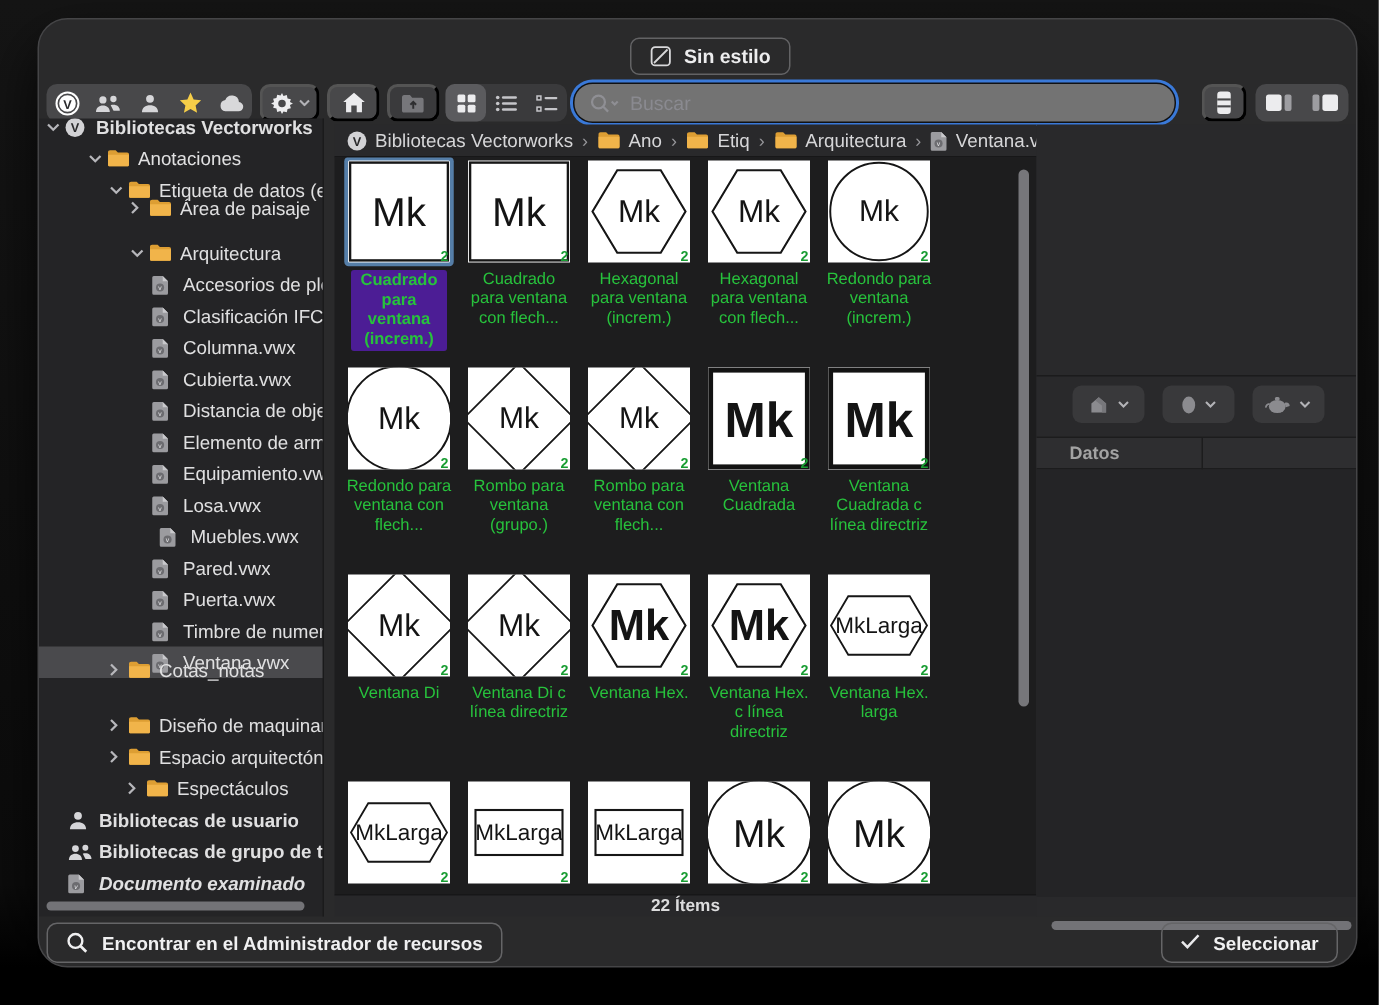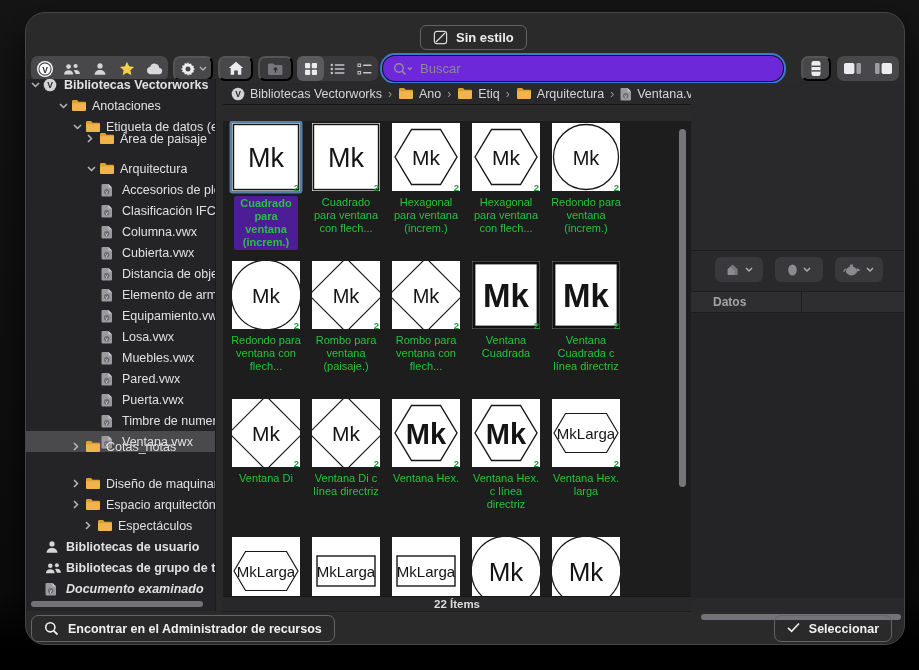--- a/index.html
+++ b/index.html
@@ -14,42 +14,42 @@
   
   .tb { position:absolute; top:43px; height:25px; display:flex; align-items:center; }
   .seg-group { background:#48484a; border-radius:7px; display:flex; height:25px; align-items:center; }
   .seg { flex:1; height:25px; display:flex; align-items:center; justify-content:center; min-width:27px; }
   #source-tabs { left:5px; width:137px; }
   #gear-btn { left:147px; width:40px; background:#48484a; border-radius:7px; justify-content:center; gap:3px; }
   #home-btn { left:192px; width:35px; background:#48484a; border-radius:7px; justify-content:center; }
   #folderup-btn { left:232px; width:35px; background:#3a3a3c; border-radius:7px; justify-content:center; }
   #view-modes { left:271px; width:81px; background:#3a3a3c; }
   #view-modes .seg.active { background:#5b5b5e; border-radius:6px; }
-  #search-box { left:357px; width:400px; height:25px; background:#6d28d9; border-radius:12px; box-shadow:0 0 0 1px #101113, 0 0 0 3px #3a79d8; display:flex; align-items:center; padding:0 10px; gap:6px; }
+  #search-box { left:357px; width:400px; height:25px; background:#737373; border-radius:12px; box-shadow:0 0 0 1px #101113, 0 0 0 3px #3a79d8; display:flex; align-items:center; padding:0 10px; gap:6px; }
   #search-box input { flex:1; background:transparent; border:none; outline:none; color:#dcdcde; font-size:13px; font-family:inherit; }
   #search-box input::placeholder { color:#8a8a90; }
   #colview-btn { left:775px; width:30px; background:#48484a; border-radius:7px; justify-content:center; }
   #panel-toggles { left:811px; width:62px; }
   #panel-toggles .seg { min-width:31px; }
 
   
   #sidebar { position:absolute; left:0; top:66px; width:190px; height:532px; background:#242426; border-right:1px solid #1a1a1b; overflow:hidden; }
   .tree-row { position:absolute; left:0; width:190px; height:21px; display:flex; align-items:center; white-space:nowrap; overflow:hidden; color:#e0e0e1; font-size:12.5px; }
   .tree-row.selected { background:#4a4a4d; }
   .tchev { width:12px; display:inline-flex; justify-content:flex-start; align-items:center; flex:none; }
   .ticn { width:17px; flex:none; display:inline-flex; align-items:center; }
   .tlabel { margin-left:4px; overflow:hidden; }
   .tlabel.bold { font-weight:700; }
   #sidebar-hscroll { position:absolute; left:5px; top:522px; width:172px; height:6px; border-radius:3px; background:#737377; }
 
   
   #breadcrumb { position:absolute; left:197px; top:70px; width:468px; height:22px; background:#29292b; border-bottom:1px solid #171718; display:flex; align-items:center; padding:0 8px; gap:5px; color:#d6d6d8; font-size:12.5px; white-space:nowrap; overflow:hidden; }
   .bc-seg { display:flex; align-items:center; gap:5px; }
   .bc-sep { color:#97979b; font-size:12px; padding:0 1px; }
-  #gridpane { position:absolute; left:197px; top:108px; width:468px; height:491px; background:#1d1d1e; overflow:hidden; }
+  #gridpane { position:absolute; left:197px; top:92px; width:468px; height:491px; background:#1d1d1e; overflow:hidden; }
   .grid-row { position:absolute; left:3px; display:flex; }
   .gcell { width:80px; }
   .thumb { width:68px; height:68px; margin:0 auto; background:#fff; position:relative; }
   .thumb.sel { box-shadow:0 0 0 2.5px #557ea8, 0 0 0 4px #1d1d1e; border-radius:1px; }
   .badge { position:absolute; right:1px; bottom:-1px; font-size:9.5px; font-weight:700; color:#179c31; line-height:1; }
   .glabel { width:70px; margin:5px auto 0; text-align:center; font-size:11px; line-height:13px; color:#27c23c; }
   .glabel.sel { background:#4c1d95; border-radius:2px; padding:1px 2px; width:64px;font-weight:bold; }
   #countbar { position:absolute; left:197px; top:583px; width:468px; height:15px; background:#28282a; border-top:1px solid #171718; display:flex; align-items:center; justify-content:center; color:#dcdcdd; font-size:11.5px; font-weight:700; }
   #grid-vscroll { position:absolute; left:456px; top:8px; width:7px; height:358px; border-radius:4px; background:#76767a; }
 
@@ -380,21 +380,21 @@
           <span class="ticn">
             <svg width="12" height="14" viewBox="0 0 12 14">
               <path d="M1.5 1h6L11 4.5v8a1 1 0 0 1-1 1H1.5a1 1 0 0 1-1-1V2a1 1 0 0 1 1-1Z" fill="#9b9b9f"></path>
               <path d="M7.5 1 11 4.5H7.5Z" fill="#c9c9cc"></path>
               <circle cx="5.7" cy="8.7" r="2.7" fill="#6c6c70"></circle>
               <text x="5.7" y="10.5" font-size="4.5" text-anchor="middle" fill="#e8e8ea" font-family="Liberation Sans,sans-serif">v</text>
             </svg>
           </span>
           <span class="tlabel">Losa.vwx</span>
         </div>
-        <div class="tree-row" style="top: 268px; padding-left: 75px;">
+        <div class="tree-row" style="top: 268px; padding-left: 42px; margin-left: 38px;">
           <span class="ticn">
             <svg width="12" height="14" viewBox="0 0 12 14">
               <path d="M1.5 1h6L11 4.5v8a1 1 0 0 1-1 1H1.5a1 1 0 0 1-1-1V2a1 1 0 0 1 1-1Z" fill="#9b9b9f"></path>
               <path d="M7.5 1 11 4.5H7.5Z" fill="#c9c9cc"></path>
               <circle cx="5.7" cy="8.7" r="2.7" fill="#6c6c70"></circle>
               <text x="5.7" y="10.5" font-size="4.5" text-anchor="middle" fill="#e8e8ea" font-family="Liberation Sans,sans-serif">v</text>
             </svg>
           </span>
           <span class="tlabel">Muebles.vwx</span>
         </div>
@@ -632,21 +632,21 @@
                 <circle cx="34" cy="34" r="34.8" fill="none" stroke="#161616" stroke-width="1.3"></circle>
                 <text x="34" y="34.5" text-anchor="middle" dominant-baseline="central" font-size="21" font-weight="400" fill="#141414" font-family="Liberation Sans,sans-serif">Mk</text>
               </svg><span class="badge">2</span></div>
             <div class="glabel">Redondo para ventana con flech...</div>
           </div>
           <div class="gcell">
             <div class="thumb"><svg viewBox="0 0 68 68" width="68" height="68">
                 <polygon points="34,-3 71,34 34,71 -3,34" fill="none" stroke="#161616" stroke-width="1.2"></polygon>
                 <text x="34" y="34.5" text-anchor="middle" dominant-baseline="central" font-size="20" font-weight="400" fill="#141414" font-family="Liberation Sans,sans-serif">Mk</text>
               </svg><span class="badge">2</span></div>
-            <div class="glabel">Rombo para ventana (paisaje.)</div>
+            <div class="glabel">Rombo para ventana (grupo.)</div>
           </div>
           <div class="gcell">
             <div class="thumb"><svg viewBox="0 0 68 68" width="68" height="68">
                 <polygon points="34,-3 71,34 34,71 -3,34" fill="none" stroke="#161616" stroke-width="1.2"></polygon>
                 <text x="34" y="34.5" text-anchor="middle" dominant-baseline="central" font-size="20" font-weight="400" fill="#141414" font-family="Liberation Sans,sans-serif">Mk</text>
               </svg><span class="badge">2</span></div>
             <div class="glabel">Rombo para ventana con flech...</div>
           </div>
           <div class="gcell">
             <div class="thumb"><svg viewBox="0 0 68 68" width="68" height="68">

